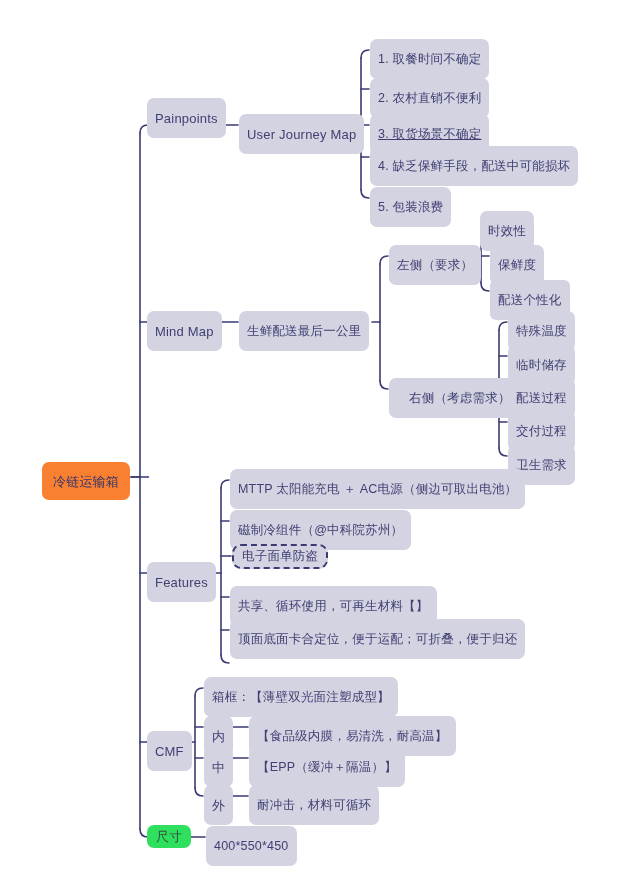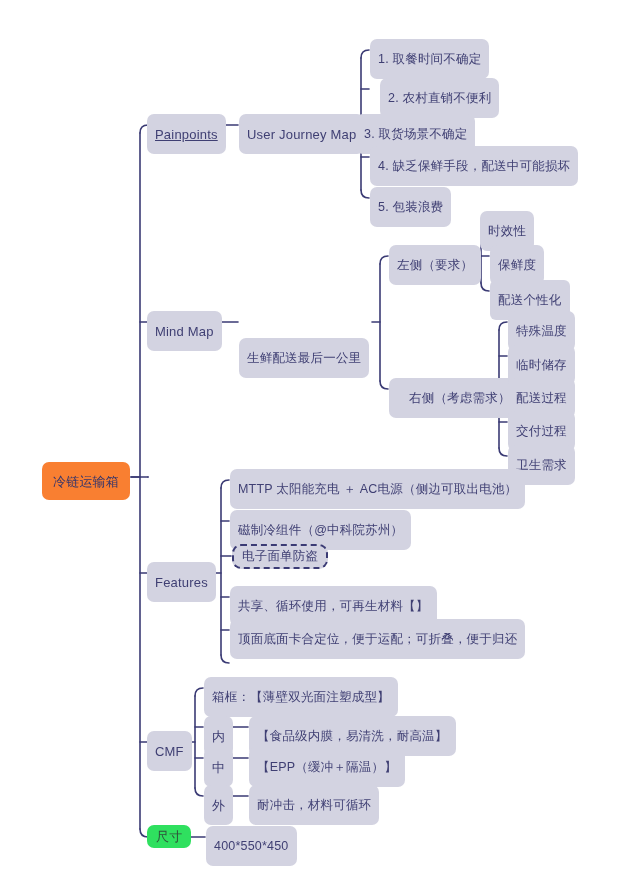--- a/index.html
+++ b/index.html
@@ -145,33 +145,33 @@
       <path d="M228 727 L248 727"></path>
       <path d="M228 758 L248 758"></path>
       <path d="M228 796 L248 796"></path>
 
       <path d="M190 837 L205 837"></path>
     </g>
   </svg>
 
   <div class="node root" style="left:42px; top:462px;">冷链运输箱</div>
 
-  <div class="node latin" style="left:147px; top:114px;text-decoration:underline;">Painpoints</div>
+  <div class="node latin" style="left:147px; top:98px;">Painpoints</div>
 
   <div class="node latin" style="left:239px; top:114px;">User Journey Map</div>
 
   <div class="node" style="left:370px; top:39px;">1. 取餐时间不确定</div>
-  <div class="node" style="left:380px; top:78px;">2. 农村直销不便利</div>
-  <div class="node" style="left:356px; top:114px;">3. 取货场景不确定</div>
+  <div class="node" style="left:370px; top:78px;">2. 农村直销不便利</div>
+  <div class="node" style="left:370px; top:114px;text-decoration:underline;">3. 取货场景不确定</div>
   <div class="node" style="left:370px; top:146px;">4. 缺乏保鲜手段，配送中可能损坏</div>
   <div class="node" style="left:370px; top:187px;">5. 包装浪费</div>
 
   <div class="node latin" style="left:147px; top:311px;">Mind Map</div>
 
-  <div class="node" style="left:239px; top:311px;margin-top:27px;">生鲜配送最后一公里</div>
+  <div class="node" style="left:239px; top:311px;">生鲜配送最后一公里</div>
 
   <div class="node" style="left:389px; top:245px;">左侧（要求）</div>
 
   <div class="node" style="left:480px; top:211px;">时效性</div>
   <div class="node" style="left:490px; top:245px;">保鲜度</div>
   <div class="node" style="left:490px; top:280px;border-radius:6px;">配送个性化</div>
 
   <div class="node" style="left:389px; top:378px;padding-left:20px;">右侧（考虑需求）</div>
 
   <div class="node" style="left:508px; top:311px;">特殊温度</div>

